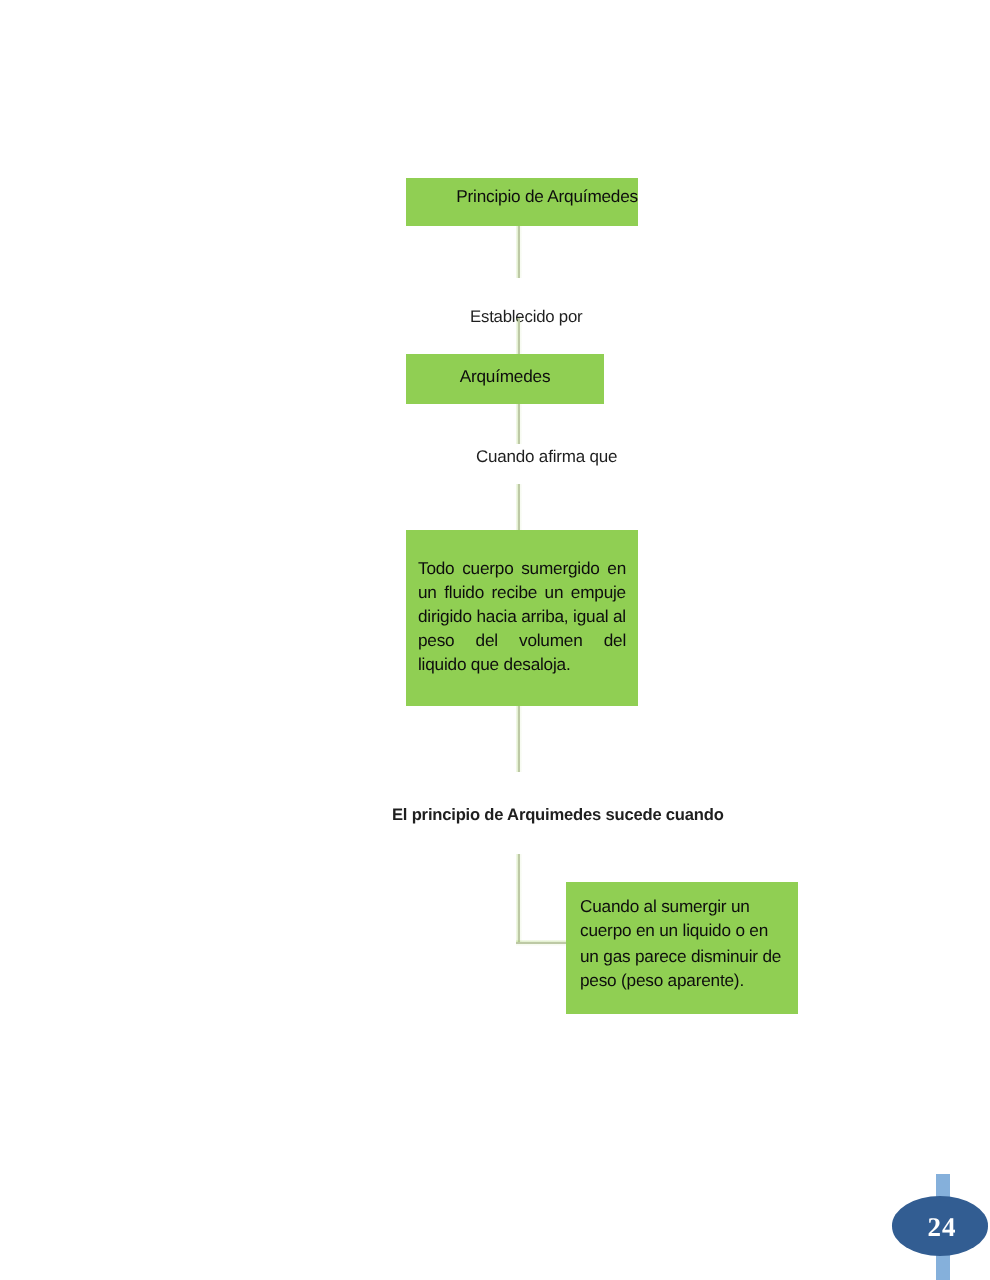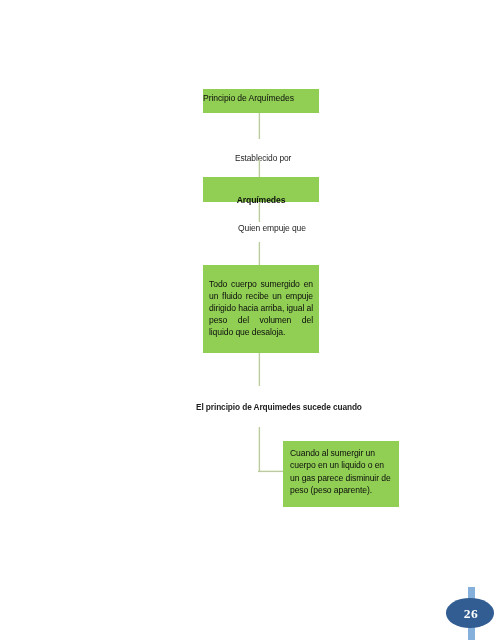--- a/index.html
+++ b/index.html
@@ -29,25 +29,25 @@
   .conn-h { position: absolute; height: 3px; background: linear-gradient(180deg, rgba(189,201,165,0) 0%, rgba(189,201,165,0) 33%, rgba(189,201,165,1) 34%, rgba(189,201,165,1) 66%, rgba(189,201,165,0) 67%, rgba(189,201,165,0) 100%), linear-gradient(180deg, rgba(156,203,86,0.10) 0%, rgba(156,203,86,0.30) 30%, rgba(156,203,86,0.30) 33%, rgba(156,203,86,0) 34%, rgba(156,203,86,0) 66%, rgba(156,203,86,0.09) 67%, rgba(156,203,86,0.03) 100%); }
 
   .label { position: absolute; color: #1f1f1f; white-space: nowrap; }
 
   .pg-bar { position: absolute; background: #85b0db; }
   .pg-oval { position: absolute; background: #325d92; border-radius: 50%; color: #fff;
              display:flex; align-items:center; justify-content:center; font-weight:bold; }
 
   
   .box1 { left: 203px; top: 89px; width: 116px; height: 24px;
-          padding-top: 3.7px; text-align: left;
+          padding-top: 3.7px; text-align: right;
           font-size: 8.6px; letter-spacing: -0.1px; line-height: 10px; }
-  .box2 { left: 203px; top: 177px; width: 116px; height: 24.5px;
-          padding-top: 18px; text-align: center;
-          font-size: 8.6px; letter-spacing: -0.1px; line-height: 10px; font-weight: bold; }
+  .box2 { left: 203px; top: 177px; width: 99px; height: 24.5px;
+          padding-top: 6px; text-align: center;
+          font-size: 8.6px; letter-spacing: -0.1px; line-height: 10px; }
   .box3 { left: 203px; top: 265px; width: 116px; height: 87.5px;
           padding: 13px 6px 0 6px; font-size: 8.6px; letter-spacing: -0.1px;
           line-height: 12.1px; text-align: justify; }
   .box4 { left: 283px; top: 441px; width: 116px; height: 65.5px;
           padding: 6px 8px 0 7px; font-size: 8.6px; letter-spacing: -0.1px;
           line-height: 12.25px; text-align: left; }
 
   .v1 { left: 258px; top: 113px; height: 26px; }
   .lbl1 { left: 235px; top: 153px; font-size: 8.4px; letter-spacing: -0.1px; }
   .v2 { left: 258px; top: 159px; height: 18px; }
@@ -77,34 +77,34 @@
 
   <div class="conn-v v1"></div>
   <div class="label lbl1">Establecido por</div>
   <div class="conn-v v2"></div>
 
   <div class="gbox box2">
     <span class="txt">Arquímedes</span>
   </div>
 
   <div class="conn-v v3"></div>
-  <div class="label lbl2">Quien empuje que</div>
+  <div class="label lbl2">Cuando afirma que</div>
   <div class="conn-v v4"></div>
 
   <div class="gbox box3">
     <span class="txt">Todo cuerpo sumergido en un fluido recibe un empuje dirigido hacia arriba, igual al peso del volumen del liquido que desaloja.</span>
   </div>
 
   <div class="conn-v v5"></div>
   <div class="label lbl3">El principio de Arquimedes sucede cuando</div>
   <div class="conn-v v6"></div>
   <div class="conn-h h1"></div>
 
   <div class="gbox box4">
     <span class="txt">Cuando al sumergir un cuerpo en un liquido o en un gas parece disminuir de peso (peso aparente).</span>
   </div>
 
  </div>
 
   <div class="pg-bar"></div>
-  <div class="pg-oval">26</div>
+  <div class="pg-oval">24</div>
 
 </div>
 
 </body></html>

